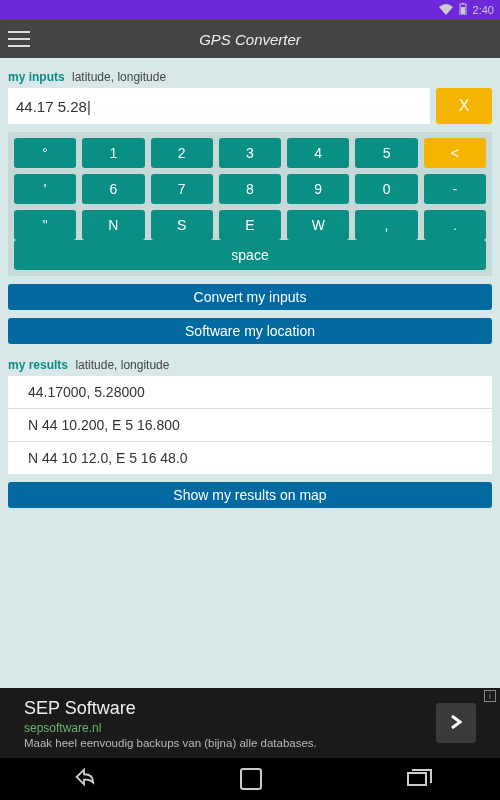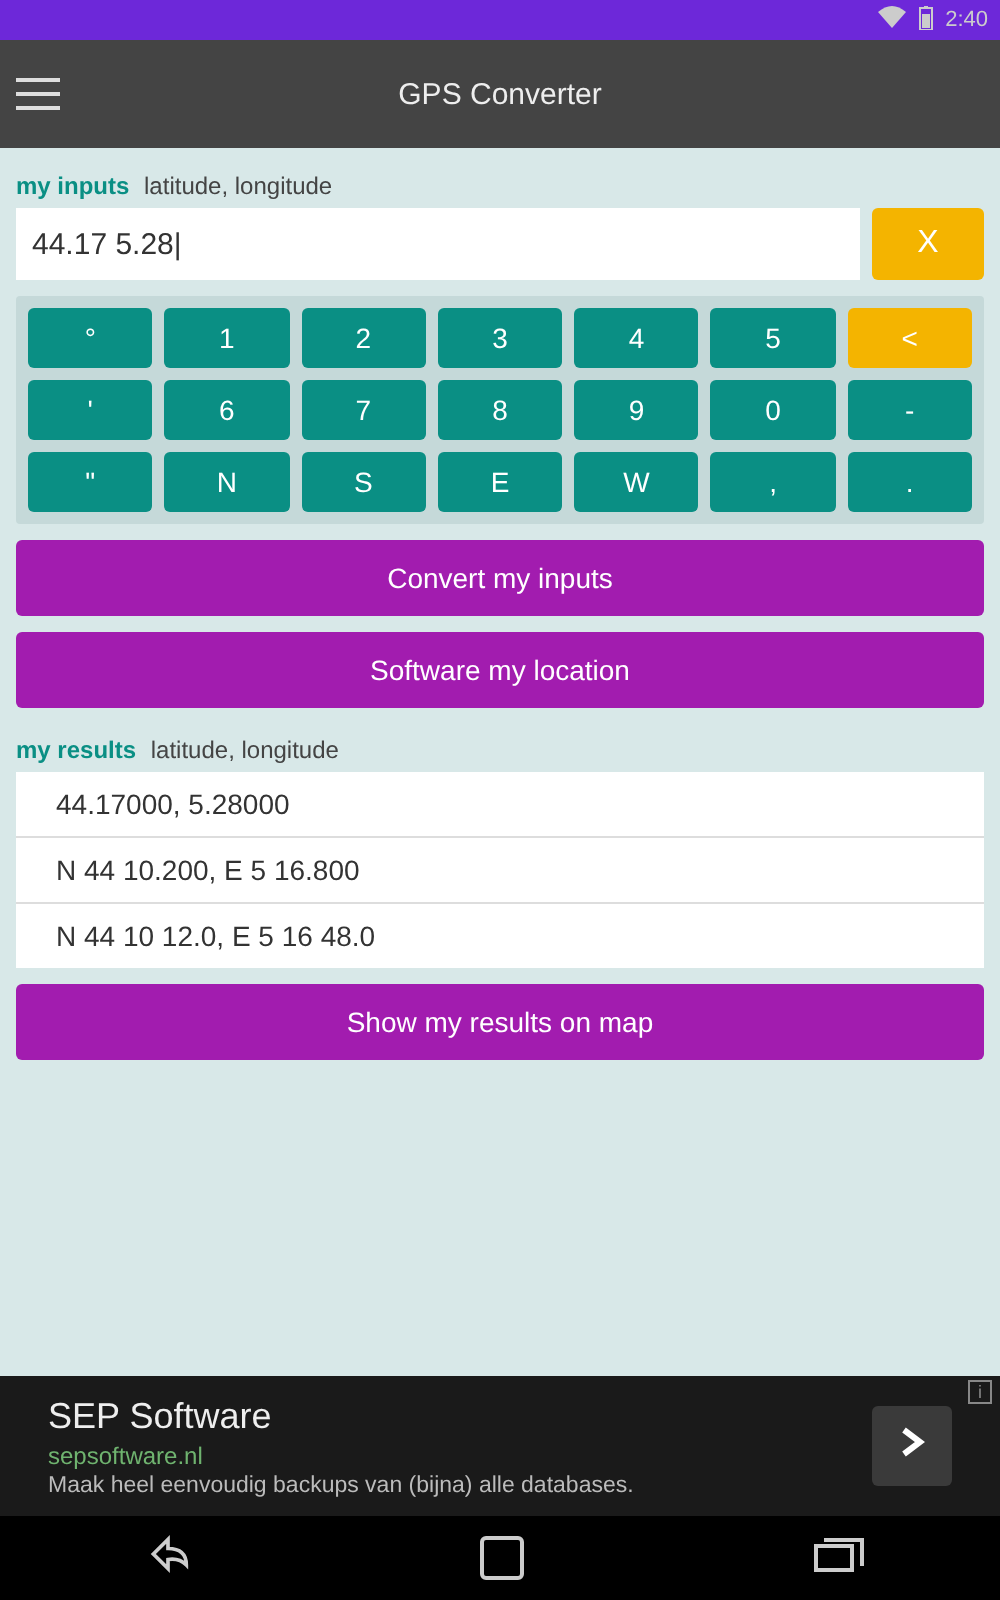--- a/index.html
+++ b/index.html
@@ -17,26 +17,27 @@
     display: flex;
     justify-content: flex-end;
     align-items: center;
     padding: 0 6px;
     gap: 6px;
     color: #ccc;
     font-size: 11px;
   }
   .status-bar .wifi, .status-bar .batt { font-size: 11px; }
   .app-bar {
-    height: 54px;
+    height: 38px;
     background: #444;
     display: flex;
     align-items: center;
     padding: 0 8px;
     color: #fff;
+    font-style: italic;
   }
   .hamburger {
     width: 22px; height: 16px;
     display: flex; flex-direction: column; justify-content: space-between;
     cursor: pointer;
   }
   .hamburger span { display:block; height:2px; background:#ddd; }
   .app-title { flex:1; text-align:center; font-size:15px; color:#eee; }
   .content { padding: 6px 8px 0 8px; }
   .label-row { font-size: 12px; margin: 6px 0 4px 0; }
@@ -65,22 +66,22 @@
   .kp-key {
     flex:1; height:30px; border:none; border-radius:3px;
     color:#fff; font-size:14px; cursor:pointer;
   }
   .kp-teal { background:#0a8f84; }
   .kp-yellow { background:#f4b400; }
   .kp-final { display:flex; gap:6px; }
   .kp-space { flex:5; height:30px; }
   .kp-close { flex:1.2; height:30px; }
   .wide-btn {
-    width:100%; height:38px; border:none; border-radius:3px;
-    background:#a21caf; color:#fff; font-size:14px; cursor:pointer;
+    width:100%; height:26px; border:none; border-radius:3px;
+    background:#0369a1; color:#fff; font-size:14px; cursor:pointer;
     margin-bottom:8px;
   }
   .results-box { background:#fff; margin-bottom:8px; }
   .result-line {
     padding:8px 20px; font-size:14px; color:#333;
     border-bottom:1px solid #ddd;
   }
   .result-line:last-child { border-bottom:none; }
   .ad-banner {
     position:absolute; left:0; right:0; bottom:42px;
@@ -187,20 +188,21 @@
           <button class="kp-key kp-teal">"</button>
           <button class="kp-key kp-teal">N</button>
           <button class="kp-key kp-teal">S</button>
           <button class="kp-key kp-teal">E</button>
           <button class="kp-key kp-teal">W</button>
           <button class="kp-key kp-teal">,</button>
           <button class="kp-key kp-teal">.</button>
         </div>
       </div>
     <div class="kp-final">
+      <button class="kp-key kp-teal kp-space">space</button>
     </div>
   </div>
 
   <button class="wide-btn">Convert my inputs</button>
   <button class="wide-btn">Software my location</button>
 
   <div class="label-row">
     <span class="label-teal">my results</span>
     <span class="label-sub">latitude, longitude</span>
   </div>

